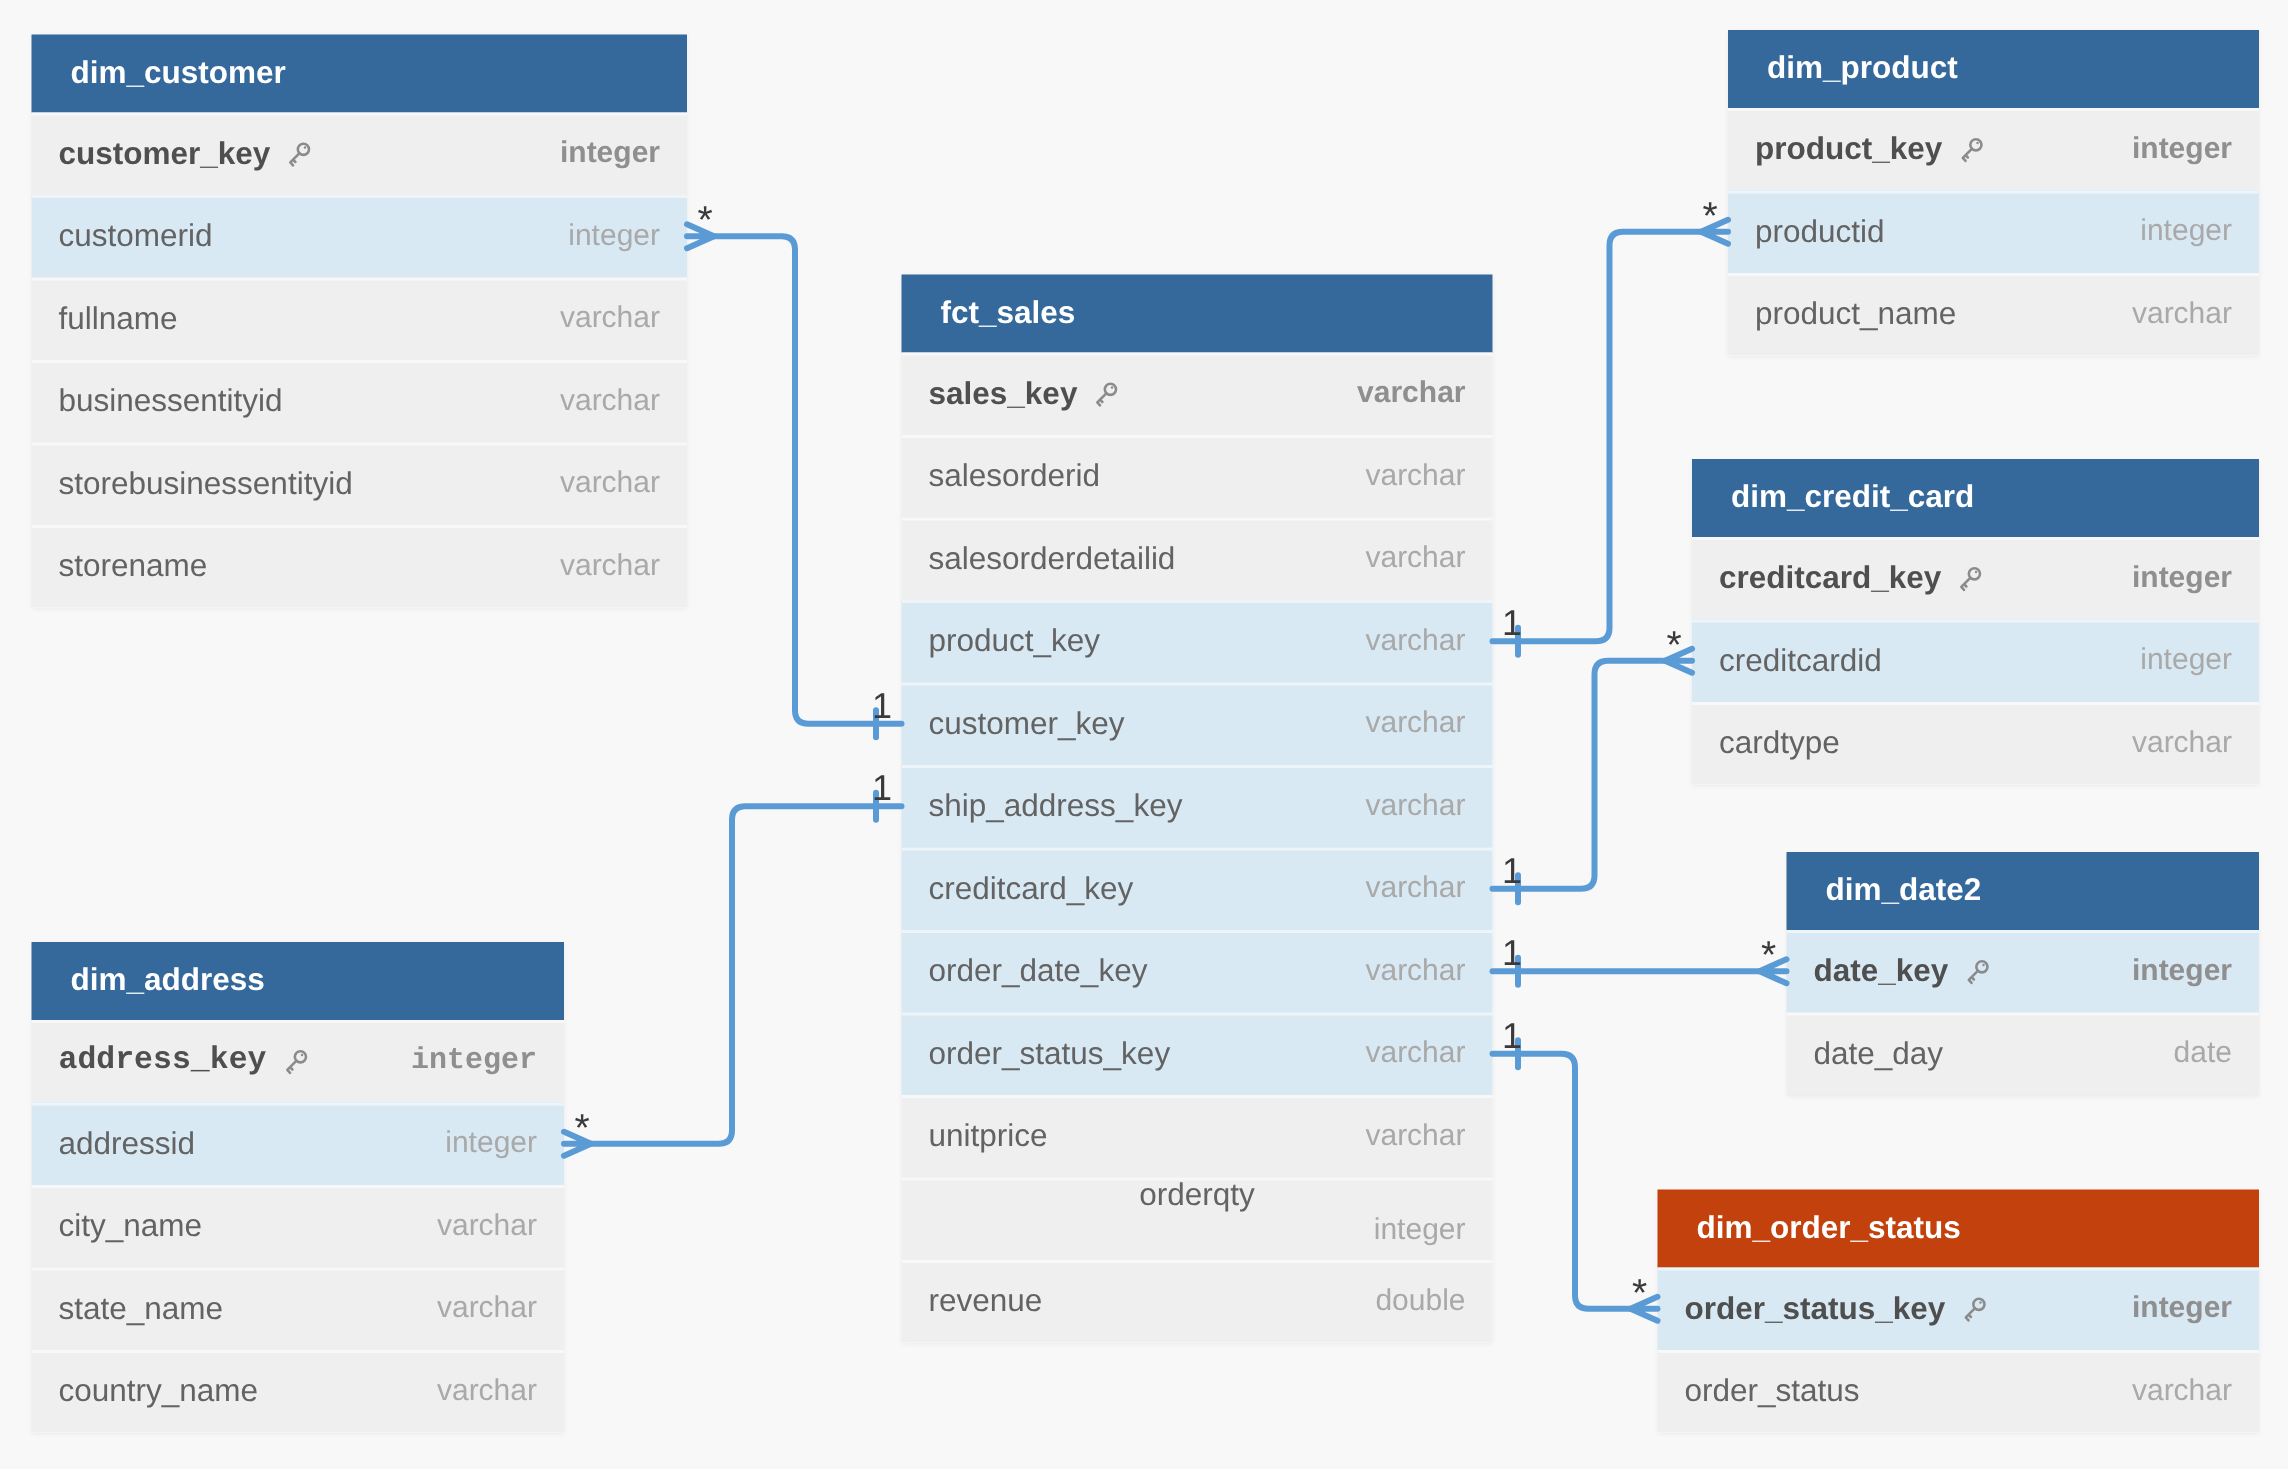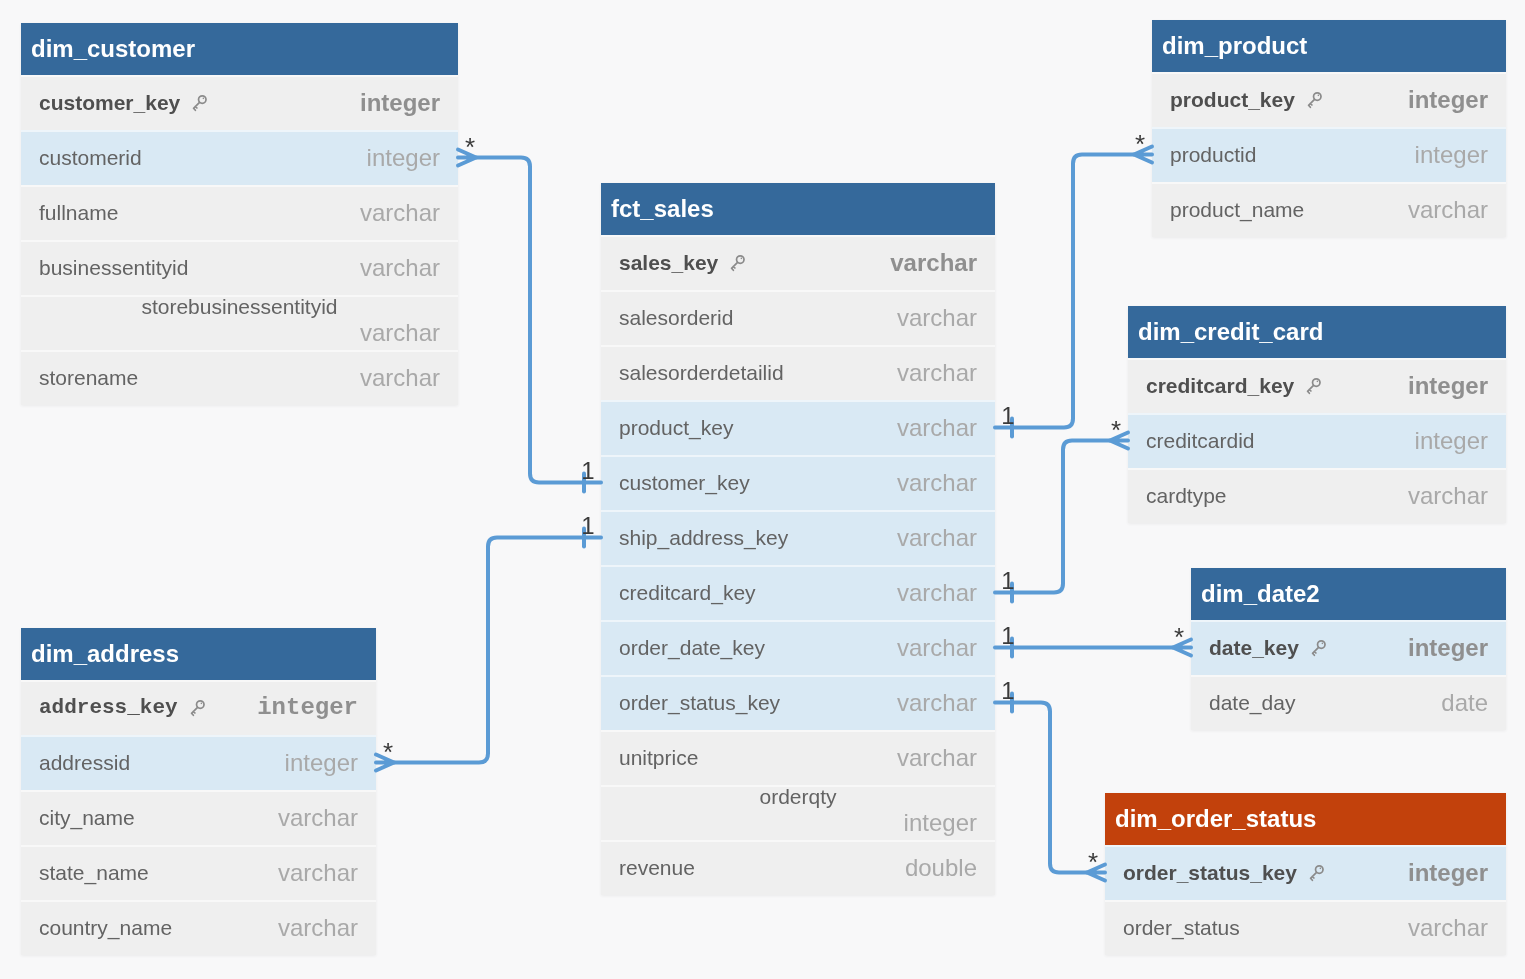--- a/index.html
+++ b/index.html
@@ -8,36 +8,36 @@
     background:#f8f8f9;
     font-family:"Liberation Sans","DejaVu Sans",sans-serif;
   }
   #canvas{position:absolute;inset:0;width:1525px;height:979px;}
   .db-table{
     position:absolute;
     box-shadow:0 1px 3px rgba(0,0,0,0.06);
   }
   .db-table-header{
     height:52px;display:flex;align-items:center;
-    padding:0 10px;box-sizing:border-box;
-    font-size:24px;font-weight:bold;color:#ffffff;
+    padding:0 26px;box-sizing:border-box;
+    font-size:21px;font-weight:bold;color:#ffffff;
     cursor:move;
   }
   .db-row{
     height:55px;display:flex;align-items:center;
     padding:0 18px;box-sizing:border-box;
     box-shadow:inset 0 2px 0 rgba(255,255,255,0.55);
   }
   .db-row .fname{
     font-size:21px;color:#636363;
     display:flex;align-items:center;gap:9px;
     white-space:nowrap;
   }
   .db-row .ftype{
-    margin-left:auto;font-size:24px;color:#a9a9a9;white-space:nowrap;
+    margin-left:auto;font-size:20px;color:#a9a9a9;white-space:nowrap;
   }
   .db-row.pk .fname{font-weight:bold;color:#4f4f4f;}
   .db-row.pk .ftype{font-weight:bold;color:#8f8f8f;}
   .key-icon{display:inline-block;line-height:0;}
   svg#rel-layer{position:absolute;inset:0;pointer-events:none;}
   svg#rel-layer path.rel{pointer-events:stroke;cursor:pointer;}
   .card-label{
     font-family:"Liberation Sans","DejaVu Sans",sans-serif;
     fill:#3a3a3a;
   }
@@ -70,21 +70,21 @@
           <span>fullname</span>
         </span>
         <span class="ftype">varchar</span>
       </div>
       <div class="db-row" style="background: rgb(239, 239, 239);">
         <span class="fname">
           <span>businessentityid</span>
         </span>
         <span class="ftype">varchar</span>
       </div>
-      <div class="db-row" style="background: rgb(239, 239, 239); flex-direction: column;">
+      <div class="db-row" style="background: rgb(239, 239, 239);">
         <span class="fname">
           <span>storebusinessentityid</span>
         </span>
         <span class="ftype">varchar</span>
       </div>
       <div class="db-row" style="background: rgb(239, 239, 239);">
         <span class="fname">
           <span>storename</span>
         </span>
         <span class="ftype">varchar</span>

